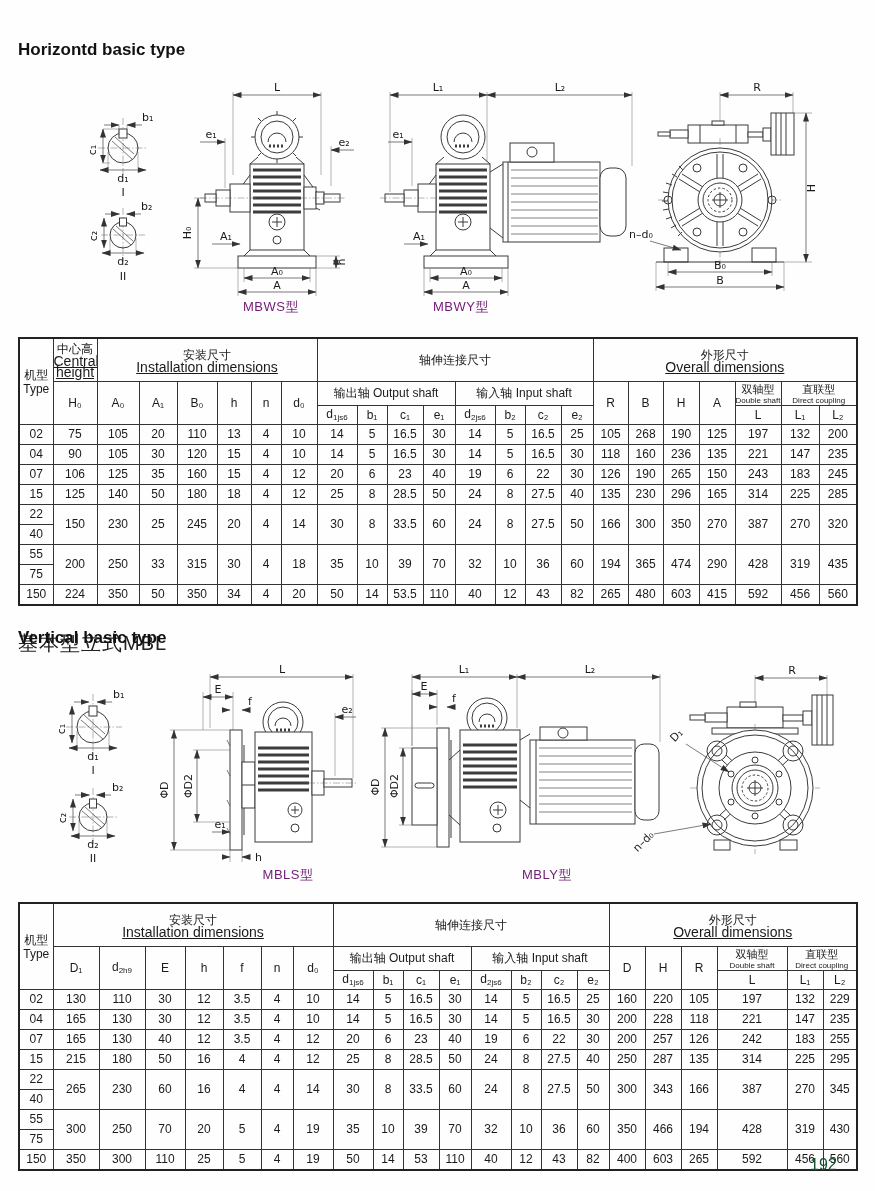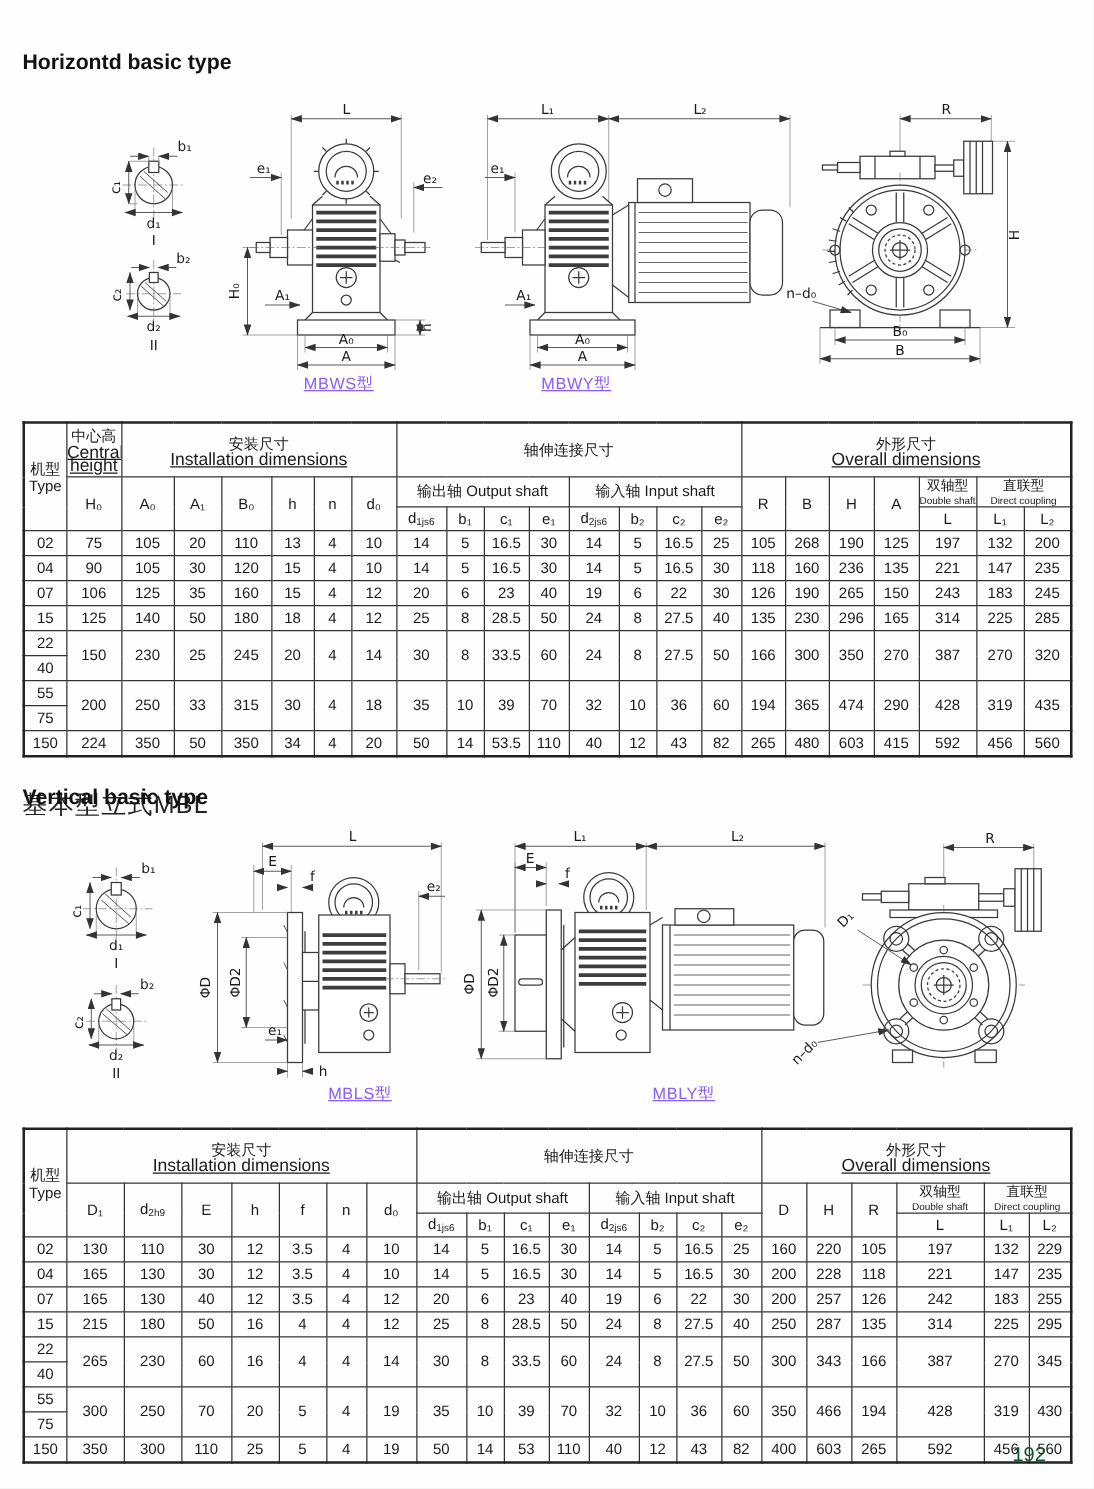--- a/index.html
+++ b/index.html
@@ -1,20 +1,20 @@
 <!DOCTYPE html>
 <html><head>
 <meta charset="utf-8">
 <style>
   html,body{margin:0;padding:0;background:#e8e8e8;}
   .page{position:relative;width:875px;height:1191px;background:#fefefe;margin:0 auto;
         font-family:"Liberation Sans","DejaVu Sans",sans-serif;color:#1a1a1a;overflow:hidden;}
   .title-zh{position:absolute;left:18px;font-size:20px;letter-spacing:1px;color:#222;}
   .title-en{position:absolute;left:18px;font-size:17px;font-weight:bold;color:#111;}
-  .caption{position:absolute;font-size:13px;color:#8b5cf6;letter-spacing:.5px;transform:translateX(-50%);text-decoration:underline;}
+  .caption{position:absolute;font-size:13px;color:#701a75;letter-spacing:.5px;transform:translateX(-50%);}
   .pagenum{position:absolute;left:810px;top:1156px;font-size:16px;color:#14532d;}
   .tblwrap{position:absolute;left:18px;width:839px;}
   table{width:100%;border-collapse:collapse;table-layout:fixed;border:2px solid #222;}
   th,td{border:1px solid #333;text-align:center;vertical-align:middle;padding:0;
         font-weight:normal;font-size:12px;line-height:1.05;overflow:hidden;}
   thead tr.r1 th{height:42px;}
   thead tr.r2 th{height:20px;}
   thead tr.r3 th{height:18px;}
   tbody td{height:19px;}
   .zh{display:block;font-size:12px;line-height:14px;}

